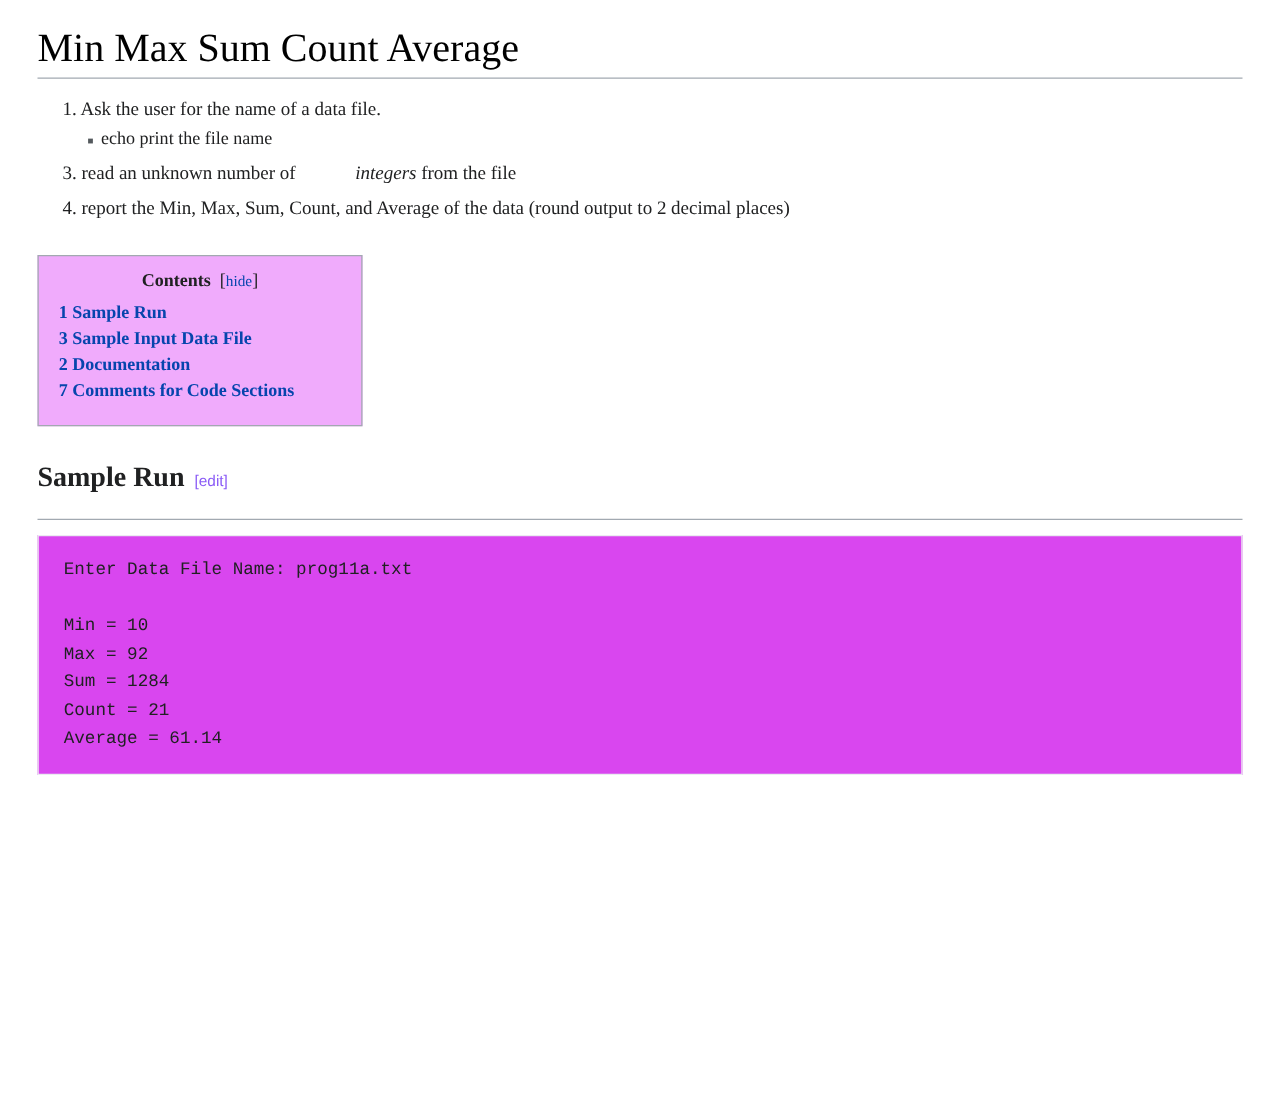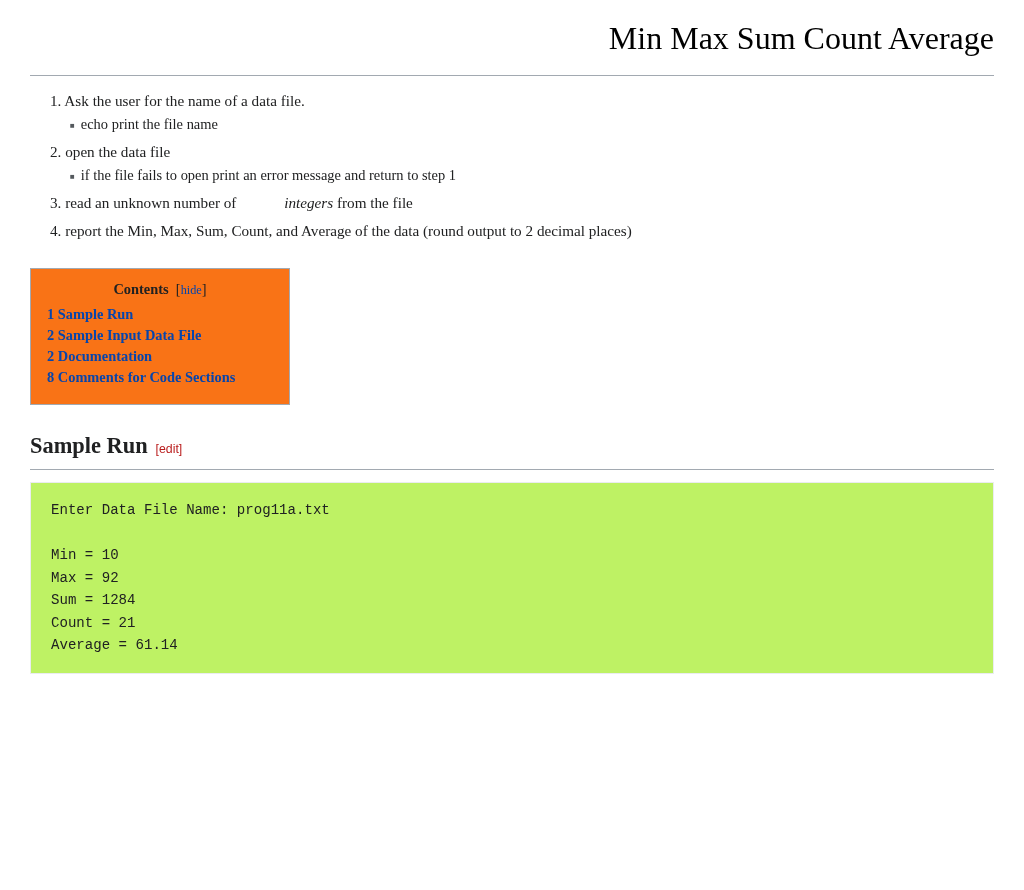--- a/index.html
+++ b/index.html
@@ -21,24 +21,23 @@
       max-width: 1024px;
       margin: 0 auto;
       padding: 20px 30px 40px 30px;
     }
 
     .page-title {
       font-family: 'Linux Libertine', Georgia, serif;
       font-size: 2em;
       font-weight: normal;
       border-bottom: 1px solid #a2a9b1;
-      padding-bottom: 18px;
+      padding-bottom: 5px;
       margin-bottom: 16px;
       color: #000;
-      text-align: right;
     }
 
     .intro-text {
       margin-bottom: 12px;
       font-size: 0.95em;
     }
 
     .main-list {
       list-style: none;
       margin-left: 20px;
@@ -74,21 +73,21 @@
 
     .bold-italic {
       font-weight: normal;
       font-style: italic;
       margin-left: 44px;
     }
 
     
     .toc-box {
       border: 1px solid #a2a9b1;
-      background: #f97316;
+      background: #f0abfc;
       padding: 12px 16px 14px 16px;
       display: inline-block;
       min-width: 260px;
       max-width: 320px;
       margin: 16px 0 20px 0;
     }
 
     .toc-header {
       text-align: center;
       font-size: 0.9em;
@@ -121,39 +120,39 @@
       text-decoration: none;
       font-weight: bold;
     }
 
     
     .section-heading {
       font-family: 'Linux Libertine', Georgia, serif;
       font-size: 1.4em;
       font-weight: bold;
       border-bottom: 1px solid #a2a9b1;
-      padding-bottom: 10px;
+      padding-bottom: 20px;
       margin-bottom: 12px;
       margin-top: 8px;
       display: flex;
       align-items: baseline;
       gap: 8px;
     }
 
     .edit-link {
       font-size: 0.55em;
       font-weight: normal;
-      color: #b91c1c;
+      color: #8b5cf6;
       text-decoration: none;
       font-family: sans-serif;
     }
 
     
     .code-block {
-      background: #bef264;
+      background: #d946ef;
       border: 1px solid #eaecf0;
       padding: 16px 20px;
       font-family: 'Courier New', Courier, monospace;
       font-size: 0.88em;
       line-height: 1.6;
       margin-top: 8px;
       white-space: pre;
       overflow-x: auto;
     }
   </style>
@@ -170,29 +169,20 @@
     <li>
       <span>1. </span>
       <span>Ask the user for the name of a data file.</span>
       <ul class="sub-list">
         <li>
             <span>echo print the file name</span>
           </li>
       </ul>
     </li>
 
-    <li>
-      <span>2. </span>
-      <span>open the data file</span>
-      <ul class="sub-list">
-        <li>
-            <span>if the file fails to open print an error message and return to step 1</span>
-          </li>
-      </ul>
-    </li>
 
     <li>
       <span>3. </span>
       <span>read an unknown number of <span class="bold-italic">integers</span> from the file</span>
     </li>
 
     <li>
       <span>4. </span>
       <span>report the Min, Max, Sum, Count, and Average of the data (round output to 2 decimal places)</span>
     </li>
@@ -202,27 +192,27 @@
   <div class="toc-box">
     <div class="toc-header">
       <strong>Contents</strong>
       &nbsp;[<a class="toc-hide-link" href="#">hide</a>]
     </div>
     <ul class="toc-list">
       <li>
         <a class="toc-link" href="#sample-run">1 Sample Run</a>
       </li>
       <li>
-        <a class="toc-link" href="#sample-input-data-file">2 Sample Input Data File</a>
+        <a class="toc-link" href="#sample-input-data-file">3 Sample Input Data File</a>
       </li>
       <li>
         <a class="toc-link" href="#documentation">2 Documentation</a>
       </li>
       <li>
-        <a class="toc-link" href="#comments-for-code-sections">8 Comments for Code Sections</a>
+        <a class="toc-link" href="#comments-for-code-sections">7 Comments for Code Sections</a>
       </li>
     </ul>
   </div>
 
   
   <h2 class="section-heading" id="sample-run">
     <span>Sample Run</span>
     <a class="edit-link" href="#">[edit]</a>
   </h2>
 

